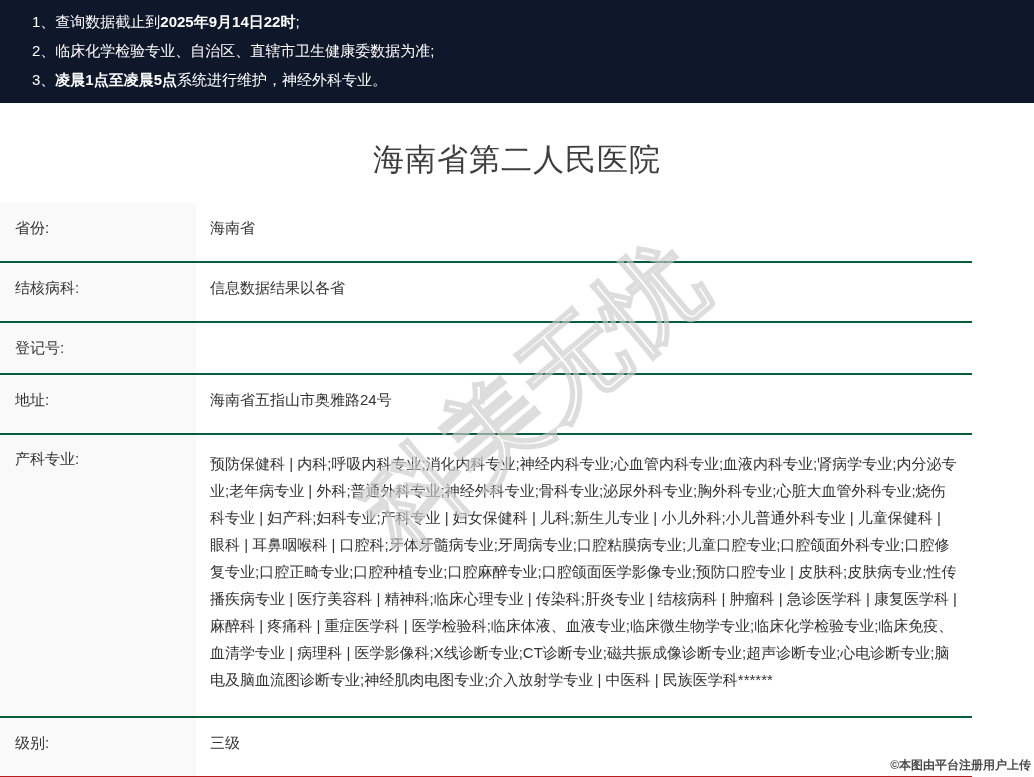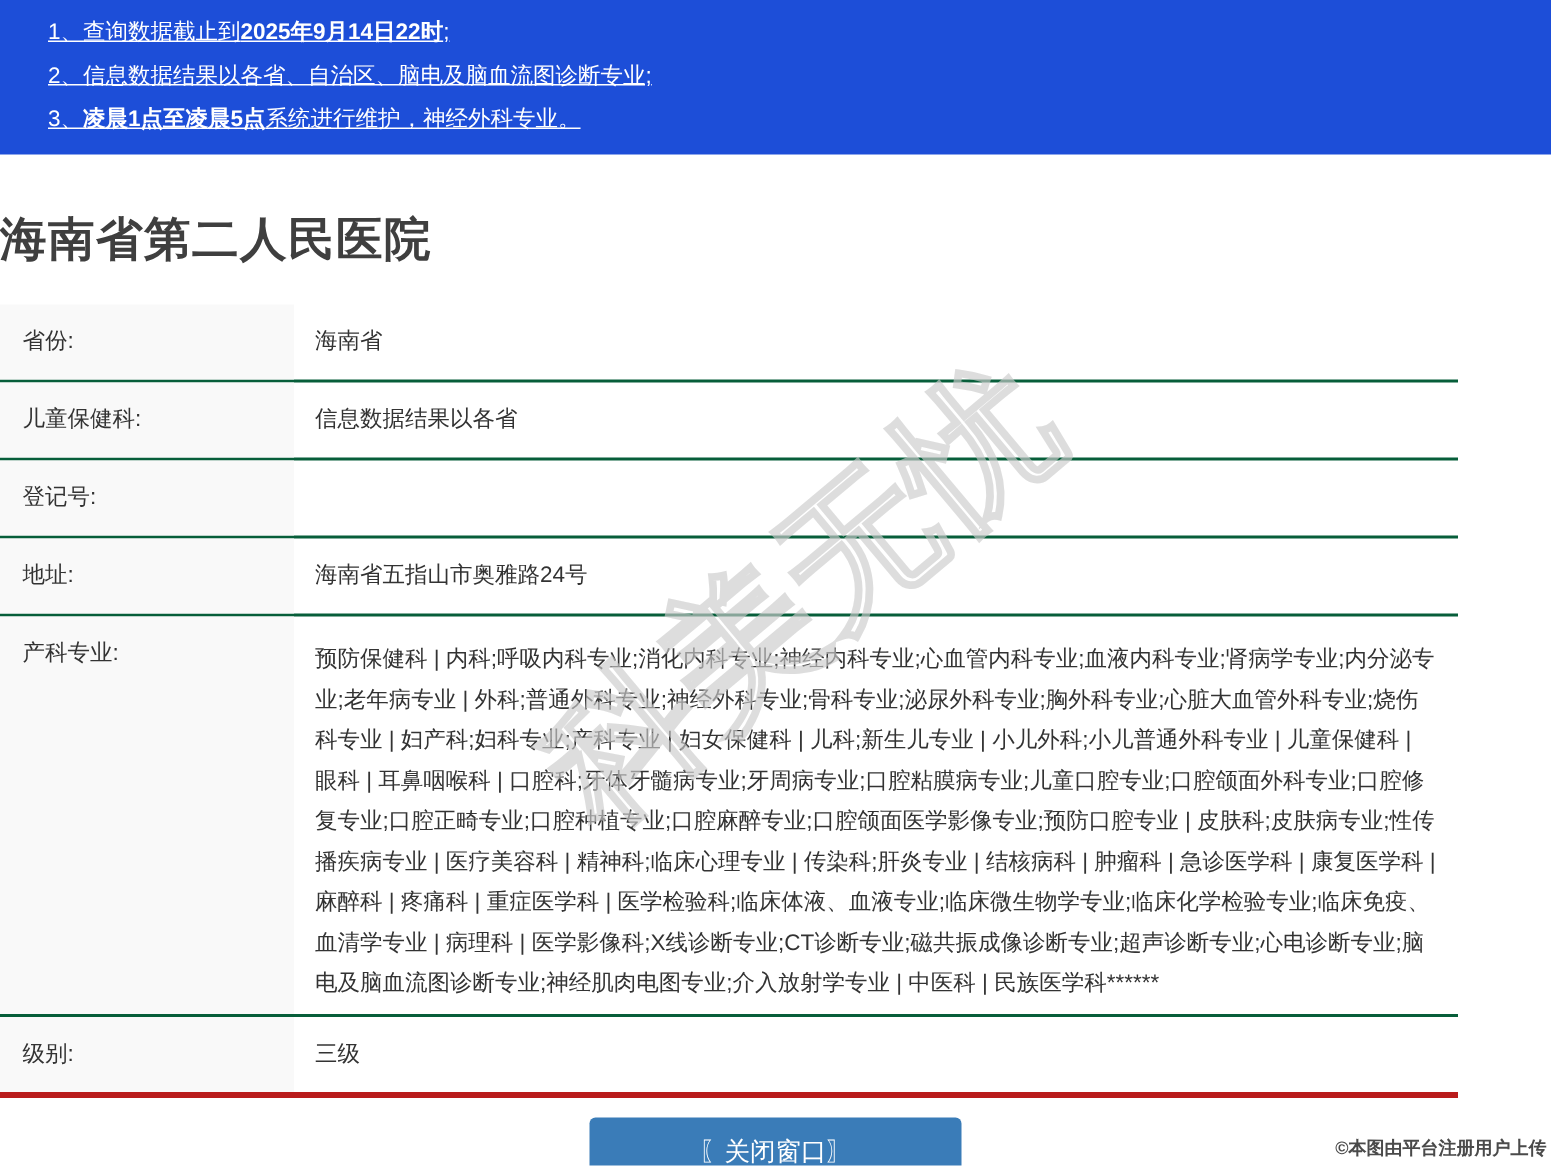--- a/index.html
+++ b/index.html
@@ -4,36 +4,36 @@
 <style>
   html,body{margin:0;padding:0;}
   body{
     width:1034px;height:777px;overflow:hidden;position:relative;
     background:#ffffff;
     font-family:"Liberation Sans","DejaVu Sans",sans-serif;
     color:#333;
   }
   
   .banner{
-    background:#1d4ed8;
+    background:#0f172a;
     color:#ffffff;
     padding:7px 10px 9px 32px;
-    text-decoration:underline;
   }
   .banner .notice-item{
     font-size:15px;
     line-height:29px;
     white-space:nowrap;
   }
   .banner .bold-seg{font-weight:bold;}
   
   .page-title{
     margin:36px 0 22px 0;
+    text-align:center;
     font-size:31px;
-    font-weight:700;
+    font-weight:400;
     color:#3f3f3f;
     letter-spacing:1px;
   }
   
   .info-table{width:972px;}
   .info-row{
     display:flex;
     border-bottom:2px solid #075e3a;
   }
   .info-row:last-child{
@@ -42,21 +42,21 @@
   .row-label{
     width:181px;
     flex:0 0 181px;
     background:#f9f9f9;
     padding:15px 0 15px 15px;
     font-size:15px;
     color:#333;
   }
   .row-value{
     flex:1;
-    padding:15px 12px 7px 14px;
+    padding:15px 12px 23px 14px;
     font-size:15px;
     line-height:27px;
     color:#333;
     word-break:break-all;
   }
   .single .row-value, .single .row-label{line-height:20px;}
   
   .close-button{
     display:block;
     margin:13px auto 0 auto;
@@ -104,38 +104,38 @@
   }
 </style>
 </head>
 <body>
 
 <div class="banner">
   <div class="notice-item">
     <span>1、</span><span>查询数据截止到</span><span class="bold-seg">2025年9月14日22时</span><span>;</span>
   </div>
   <div class="notice-item">
-    <span>2、</span><span>信息数据结果以各省、自治区、脑电及脑血流图诊断专业;</span><span class="bold-seg"></span><span></span>
+    <span>2、</span><span>临床化学检验专业、自治区、直辖市卫生健康委数据为准;</span><span class="bold-seg"></span><span></span>
   </div>
   <div class="notice-item">
     <span>3、</span><span></span><span class="bold-seg">凌晨1点至凌晨5点</span><span>系统进行维护，神经外科专业。</span>
   </div>
 </div>
 
 <h1 class="page-title">海南省第二人民医院</h1>
 
 <div class="info-table">
 
   <div class="info-row single">
     <div class="row-label">省份:</div>
     <div class="row-value">海南省</div>
   </div>
 
   <div class="info-row single">
-    <div class="row-label">儿童保健科:</div>
+    <div class="row-label">结核病科:</div>
     <div class="row-value">信息数据结果以各省</div>
   </div>
 
   <div class="info-row single">
     <div class="row-label">登记号:</div>
   </div>
 
   <div class="info-row single">
     <div class="row-label">地址:</div>
     <div class="row-value">海南省五指山市奥雅路24号</div>

